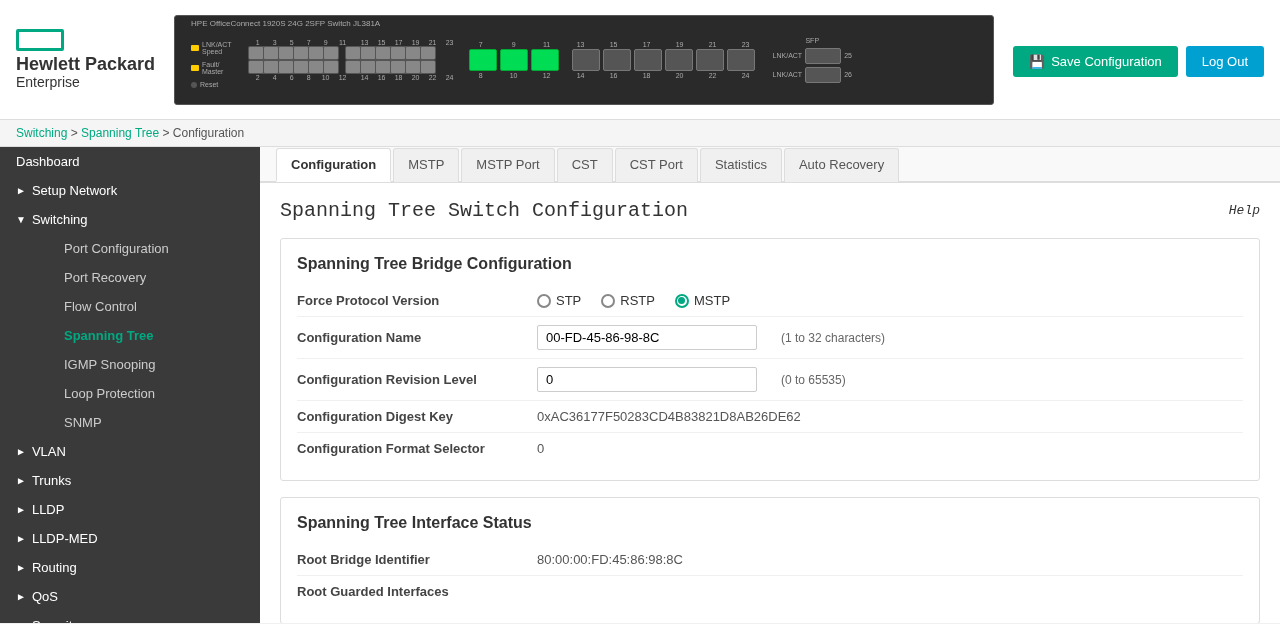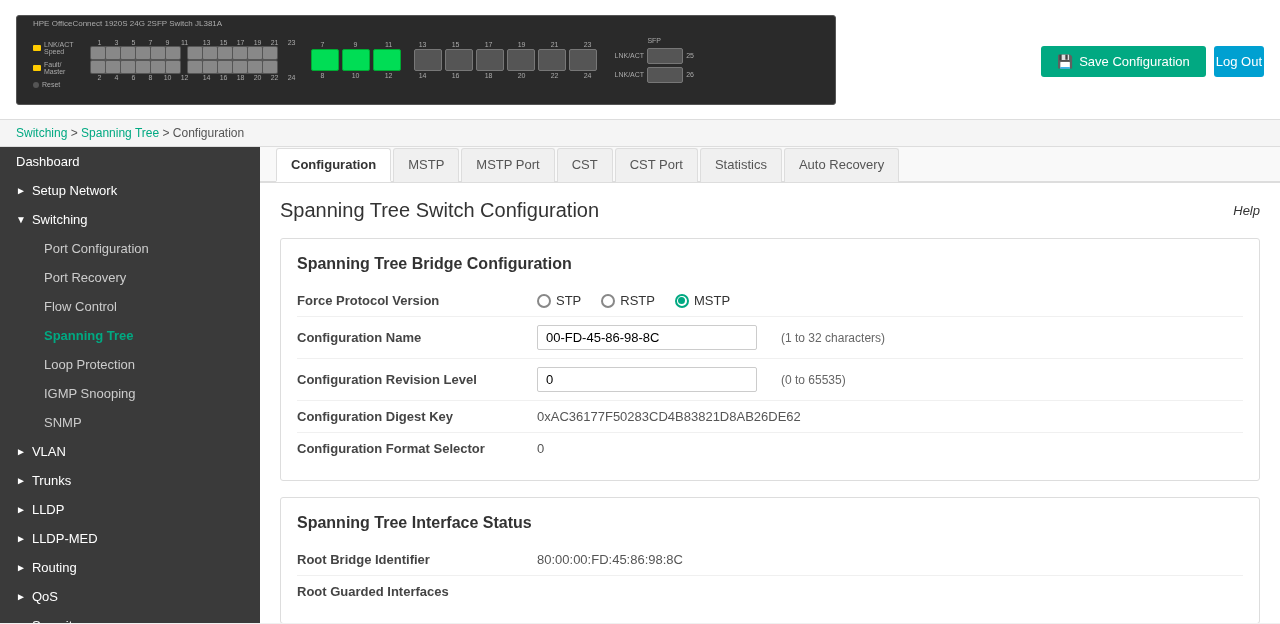--- a/index.html
+++ b/index.html
@@ -11,45 +11,45 @@
     .logo-rect { width: 48px; height: 22px; border: 3px solid #01a982; border-radius: 2px; margin-bottom: 4px; }
     .logo-text-hp { font-size: 18px; font-weight: bold; color: #333; line-height: 1.1; }
     .logo-text-enterprise { font-size: 14px; color: #333; }
 
     
     .switch-diagram { background: #2a2a2a; border: 1px solid #555; width: 820px; height: 90px; border-radius: 3px; display: flex; align-items: center; padding: 4px 8px; position: relative; }
 
     
     .header-actions { display: flex; gap: 8px; align-items: flex-start; margin-top: 4px; }
     .btn-save { background: #01a982; color: #fff; border: none; padding: 8px 16px; border-radius: 3px; cursor: pointer; font-size: 13px; display: flex; align-items: center; gap: 6px; }
-    .btn-logout { background: #00a0d1; color: #fff; border: none; padding: 8px 2px; border-radius: 3px; cursor: pointer; font-size: 13px; }
+    .btn-logout { background: #00a0d1; color: #fff; border: none; padding: 8px 16px; border-radius: 3px; cursor: pointer; font-size: 13px; }
 
     
     .breadcrumb { background: #f5f5f5; padding: 6px 16px; font-size: 12px; color: #555; border-bottom: 1px solid #ddd; }
     .breadcrumb a { color: #01a982; text-decoration: none; }
 
     
     .main-layout { display: flex; height: calc(624px - 120px - 28px); }
 
     
     .sidebar { width: 260px; background: #3a3a3a; color: #ccc; overflow-y: auto; flex-shrink: 0; }
-    .sidebar-item { padding: 7px 16px; cursor: pointer; font-size: 13px; display: flex; align-items: center; gap: 6px; }
+    .sidebar-item { padding: 7px 16px; cursor: pointer; font-size: 13px; display: flex; align-items: center; gap: 6px; margin-left: 20px; }
     .sidebar-item.active { color: #01a982; font-weight: bold; }
 
     
     .content { flex: 1; background: #fff; overflow-y: auto; }
 
     
     .tabs { display: flex; border-bottom: 2px solid #ddd; padding: 0 16px; background: #f9f9f9; }
     .tab { padding: 8px 14px; cursor: pointer; border: 1px solid #ddd; border-bottom: none; margin-right: 2px; background: #f0f0f0; font-size: 13px; color: #555; border-radius: 3px 3px 0 0; position: relative; top: 1px; }
     .tab.active { background: #fff; border-bottom: 2px solid #fff; color: #333; font-weight: bold; z-index: 1; }
 
     
     .page-content { padding: 16px 20px; }
-    .page-title { font-size: 20px; font-weight: normal; color: #333; display: flex; justify-content: space-between; align-items: center; margin-bottom: 16px; }
+    .page-title { font-size: 20px; font-weight: normal; color: #333; display: flex; justify-content: space-between; align-items: center; margin-bottom: 16px; font-family: Liberation Mono, monospace; }
     .help-link { font-size: 13px; font-style: italic; color: #333; }
 
     
     .section-title { font-size: 16px; font-weight: bold; color: #333; margin-bottom: 12px; }
     .section-box { border: 1px solid #ddd; border-radius: 3px; padding: 16px; margin-bottom: 16px; }
 
     
     .form-row { display: flex; align-items: center; padding: 8px 0; border-bottom: 1px solid #f0f0f0; }
     .form-row:last-child { border-bottom: none; }
     .form-label { width: 240px; font-weight: bold; font-size: 13px; color: #444; flex-shrink: 0; }
@@ -68,20 +68,25 @@
     .text-input { width: 220px; padding: 4px 8px; border: 1px solid #ccc; border-radius: 2px; font-size: 13px; }
     .input-hint { font-size: 12px; color: #666; margin-left: 8px; }
 
     .sidebar-section-header { padding: 7px 16px; color: #fff; font-size: 13px; display: flex; align-items: center; gap: 6px; cursor: pointer; }
     .indent2 { padding-left: 44px; }
   </style>
 </head>
 <body>
 
 <div class="header">
+  <div class="logo-area">
+    <div class="logo-rect"></div>
+    <div class="logo-text-hp">Hewlett Packard</div>
+    <div class="logo-text-enterprise">Enterprise</div>
+  </div>
 
   <div class="switch-diagram" style="position:relative; overflow:hidden;">
     <div style="position:absolute; top:3px; left:16px; color:#aaa; font-size:8px;">HPE OfficeConnect 1920S 24G 2SFP Switch JL381A</div>
 
     <div style="margin-left:8px; margin-top:10px; display:flex; flex-direction:column; gap:4px;">
       <div style="display:flex; align-items:center; gap:3px;">
         <div style="width:8px;height:6px;background:#ffcc00;border-radius:1px;"></div>
         <span style="color:#aaa;font-size:7px;">LNK/ACT<br>Speed</span>
       </div>
       <div style="display:flex; align-items:center; gap:3px; margin-top:2px;">
@@ -280,24 +285,24 @@
     <div class="sidebar-item indent2">
       <span>Port Recovery</span>
     </div>
     <div class="sidebar-item indent2">
       <span>Flow Control</span>
     </div>
     <div class="sidebar-item indent2 active">
       <span>Spanning Tree</span>
     </div>
     <div class="sidebar-item indent2">
+      <span>IGMP Snooping</span>
+    </div>
+    <div class="sidebar-item indent2">
       <span>Loop Protection</span>
-    </div>
-    <div class="sidebar-item indent2">
-      <span>IGMP Snooping</span>
     </div>
     <div class="sidebar-item indent2">
       <span>SNMP</span>
     </div>
 
     <div class="sidebar-section-header">
       <span style="font-size:10px;">►</span>
       <span>VLAN</span>
     </div>
     <div class="sidebar-section-header">

